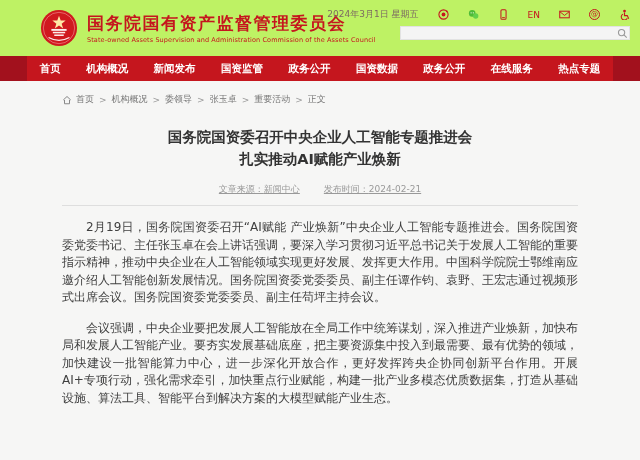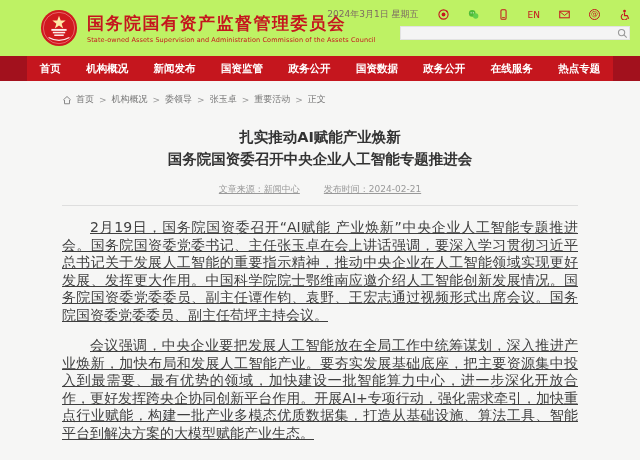--- a/index.html
+++ b/index.html
@@ -40,22 +40,22 @@
   .crumb:last-child .sep { display:none; }
   .home-icn { width:10px; height:10px; margin-right:4px; }
 
   
   .article { width:516px; margin:0 auto; }
   .article-title { margin-top:20px; text-align:center; color:#333; font-weight:bold;
                    font-size:14.5px; line-height:22px; }
   .article-meta { margin-top:13px; text-align:center; font-size:9px; color:#999;text-decoration:underline; }
   .article-meta .gap { display:inline-block; width:24px; }
   .divider { border-top:1px solid #dedede; margin-top:9px; }
-  .paragraphs p { margin-top:13px; font-size:14px; color:#3f3f3f; line-height:17.5px;
-                  text-align:justify; text-indent:2em;text-decoration:underline; }
+  .paragraphs p { margin-top:13px; font-size:12px; color:#3f3f3f; line-height:17.5px;
+                  text-align:justify; text-indent:2em; }
 </style>
 </head>
 <body>
 
 <div class="header">
   <div class="brand">
     <svg class="emblem" viewBox="0 0 40 40">
       <circle cx="20" cy="20" r="19" fill="#d0191f"></circle>
       <circle cx="20" cy="20" r="16.5" fill="none" stroke="#e8686c" stroke-width="1"></circle>
       <polygon points="20,7 21.8,12.2 27,12.2 22.8,15.4 24.4,20.5 20,17.4 15.6,20.5 17.2,15.4 13,12.2 18.2,12.2" fill="#ffe9a8"></polygon>
@@ -160,22 +160,22 @@
 
       <span class="crumb">
         <span class="lbl">正文</span>
 
       </span>
     </span>
 </div>
 
 <div class="article">
   <div class="article-title">
+    <div>国务院国资委召开中央企业人工智能专题推进会</div>
     <div>扎实推动AI赋能产业焕新</div>
-    <div>国务院国资委召开中央企业人工智能专题推进会</div>
   </div>
   <div class="article-meta">
     <span>文章来源：</span><span>新闻中心</span><span class="gap"></span><span>发布时间：</span><span>2024-02-21</span>
   </div>
   <div class="divider"></div>
   <div class="paragraphs">
 
   <p>2月19日，国务院国资委召开“AI赋能 产业焕新”中央企业人工智能专题推进会。国务院国资委党委书记、主任张玉卓在会上讲话强调，要深入学习贯彻习近平总书记关于发展人工智能的重要指示精神，推动中央企业在人工智能领域实现更好发展、发挥更大作用。中国科学院院士鄂维南应邀介绍人工智能创新发展情况。国务院国资委党委委员、副主任谭作钧、袁野、王宏志通过视频形式出席会议。国务院国资委党委委员、副主任苟坪主持会议。</p>
       <p>会议强调，中央企业要把发展人工智能放在全局工作中统筹谋划，深入推进产业焕新，加快布局和发展人工智能产业。要夯实发展基础底座，把主要资源集中投入到最需要、最有优势的领域，加快建设一批智能算力中心，进一步深化开放合作，更好发挥跨央企协同创新平台作用。开展AI+专项行动，强化需求牵引，加快重点行业赋能，构建一批产业多模态优质数据集，打造从基础设施、算法工具、智能平台到解决方案的大模型赋能产业生态。</p>
     </div>

